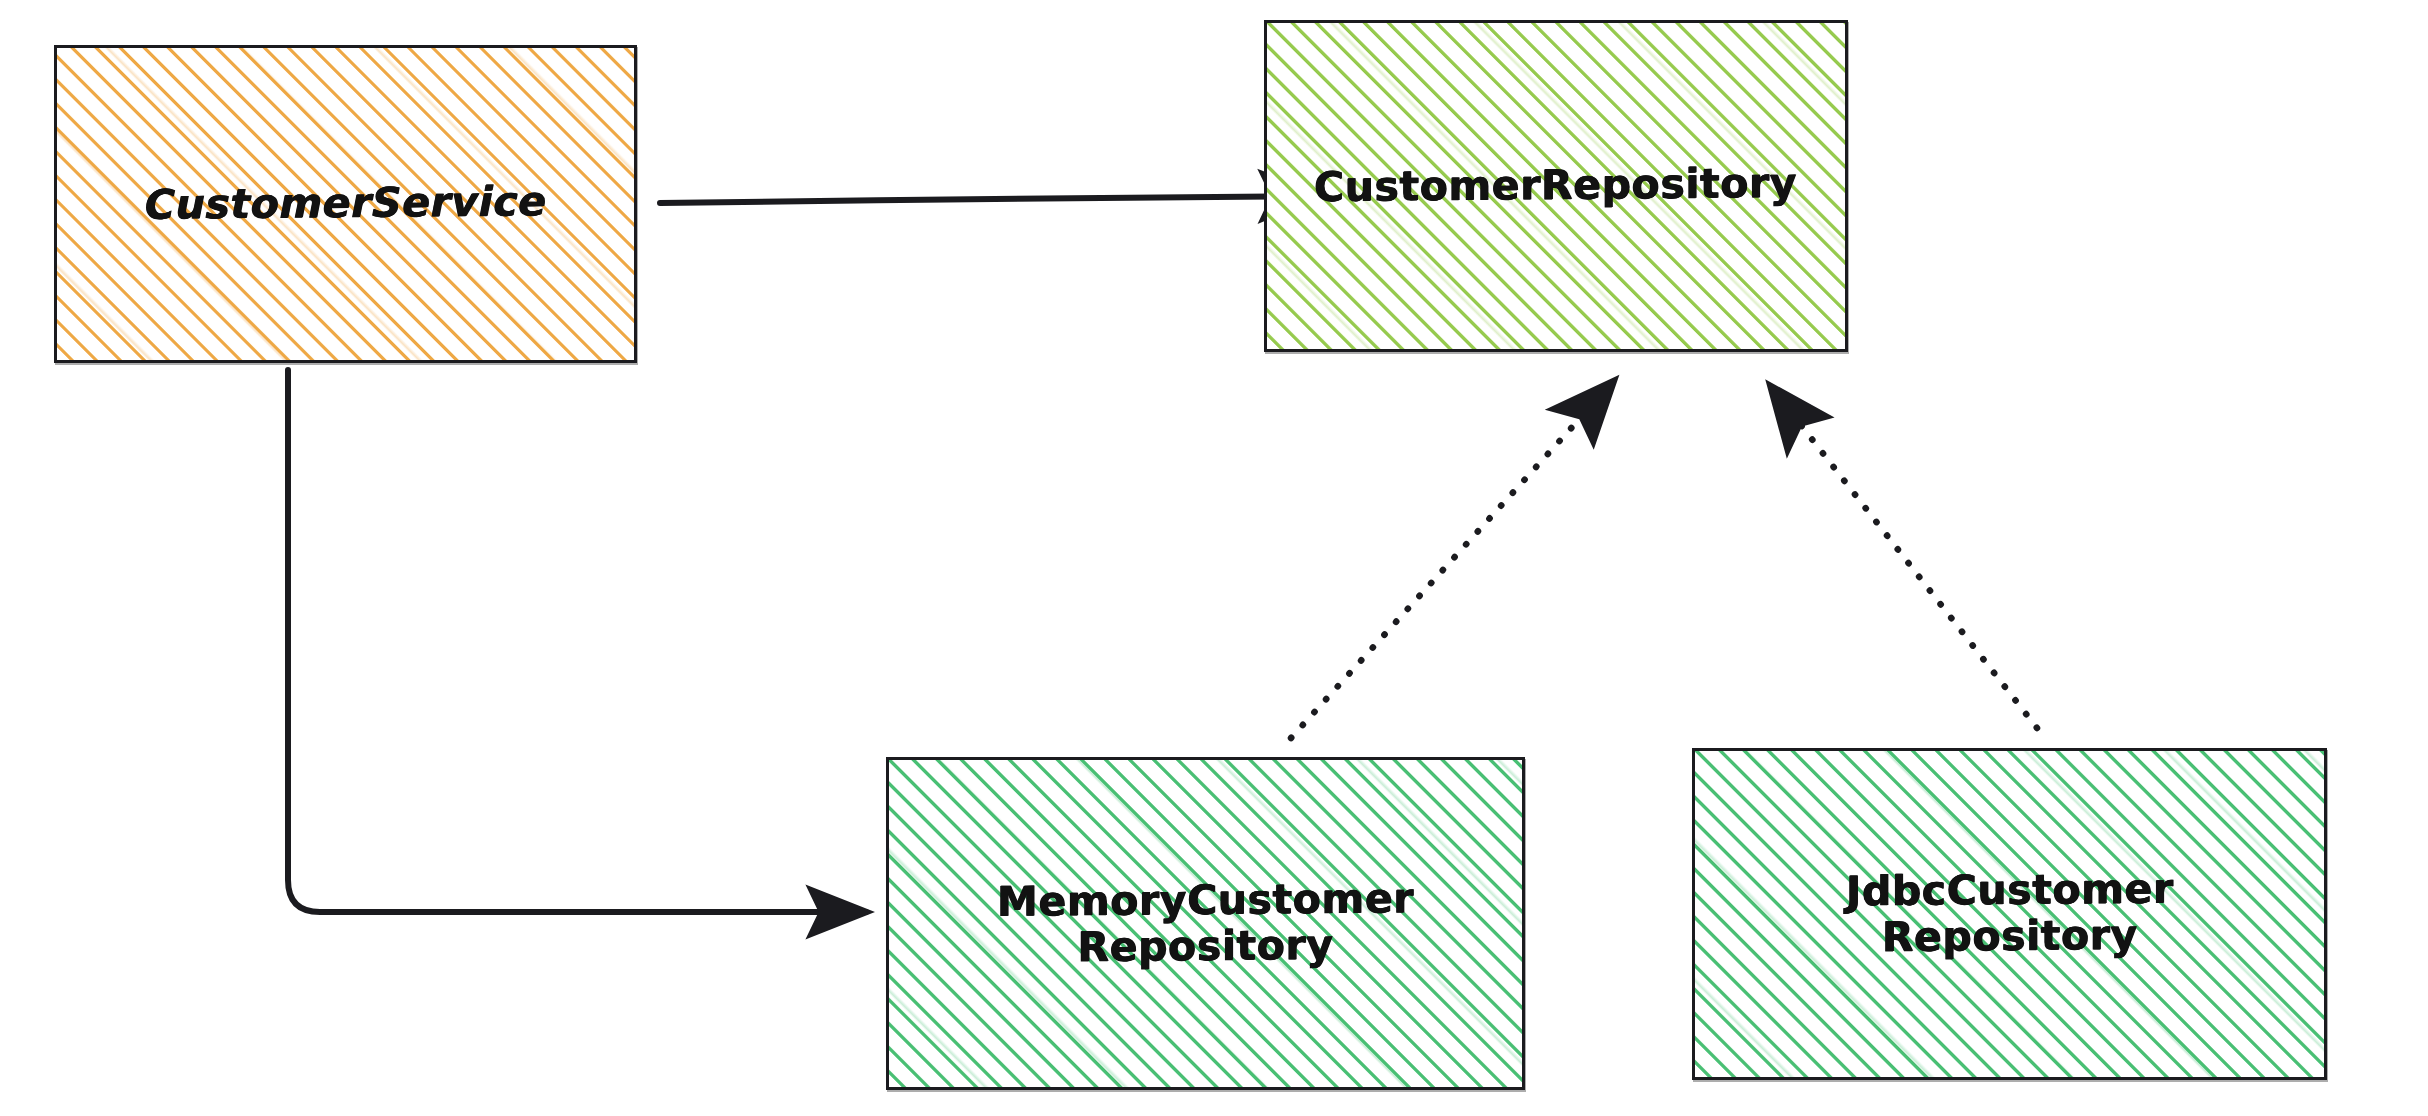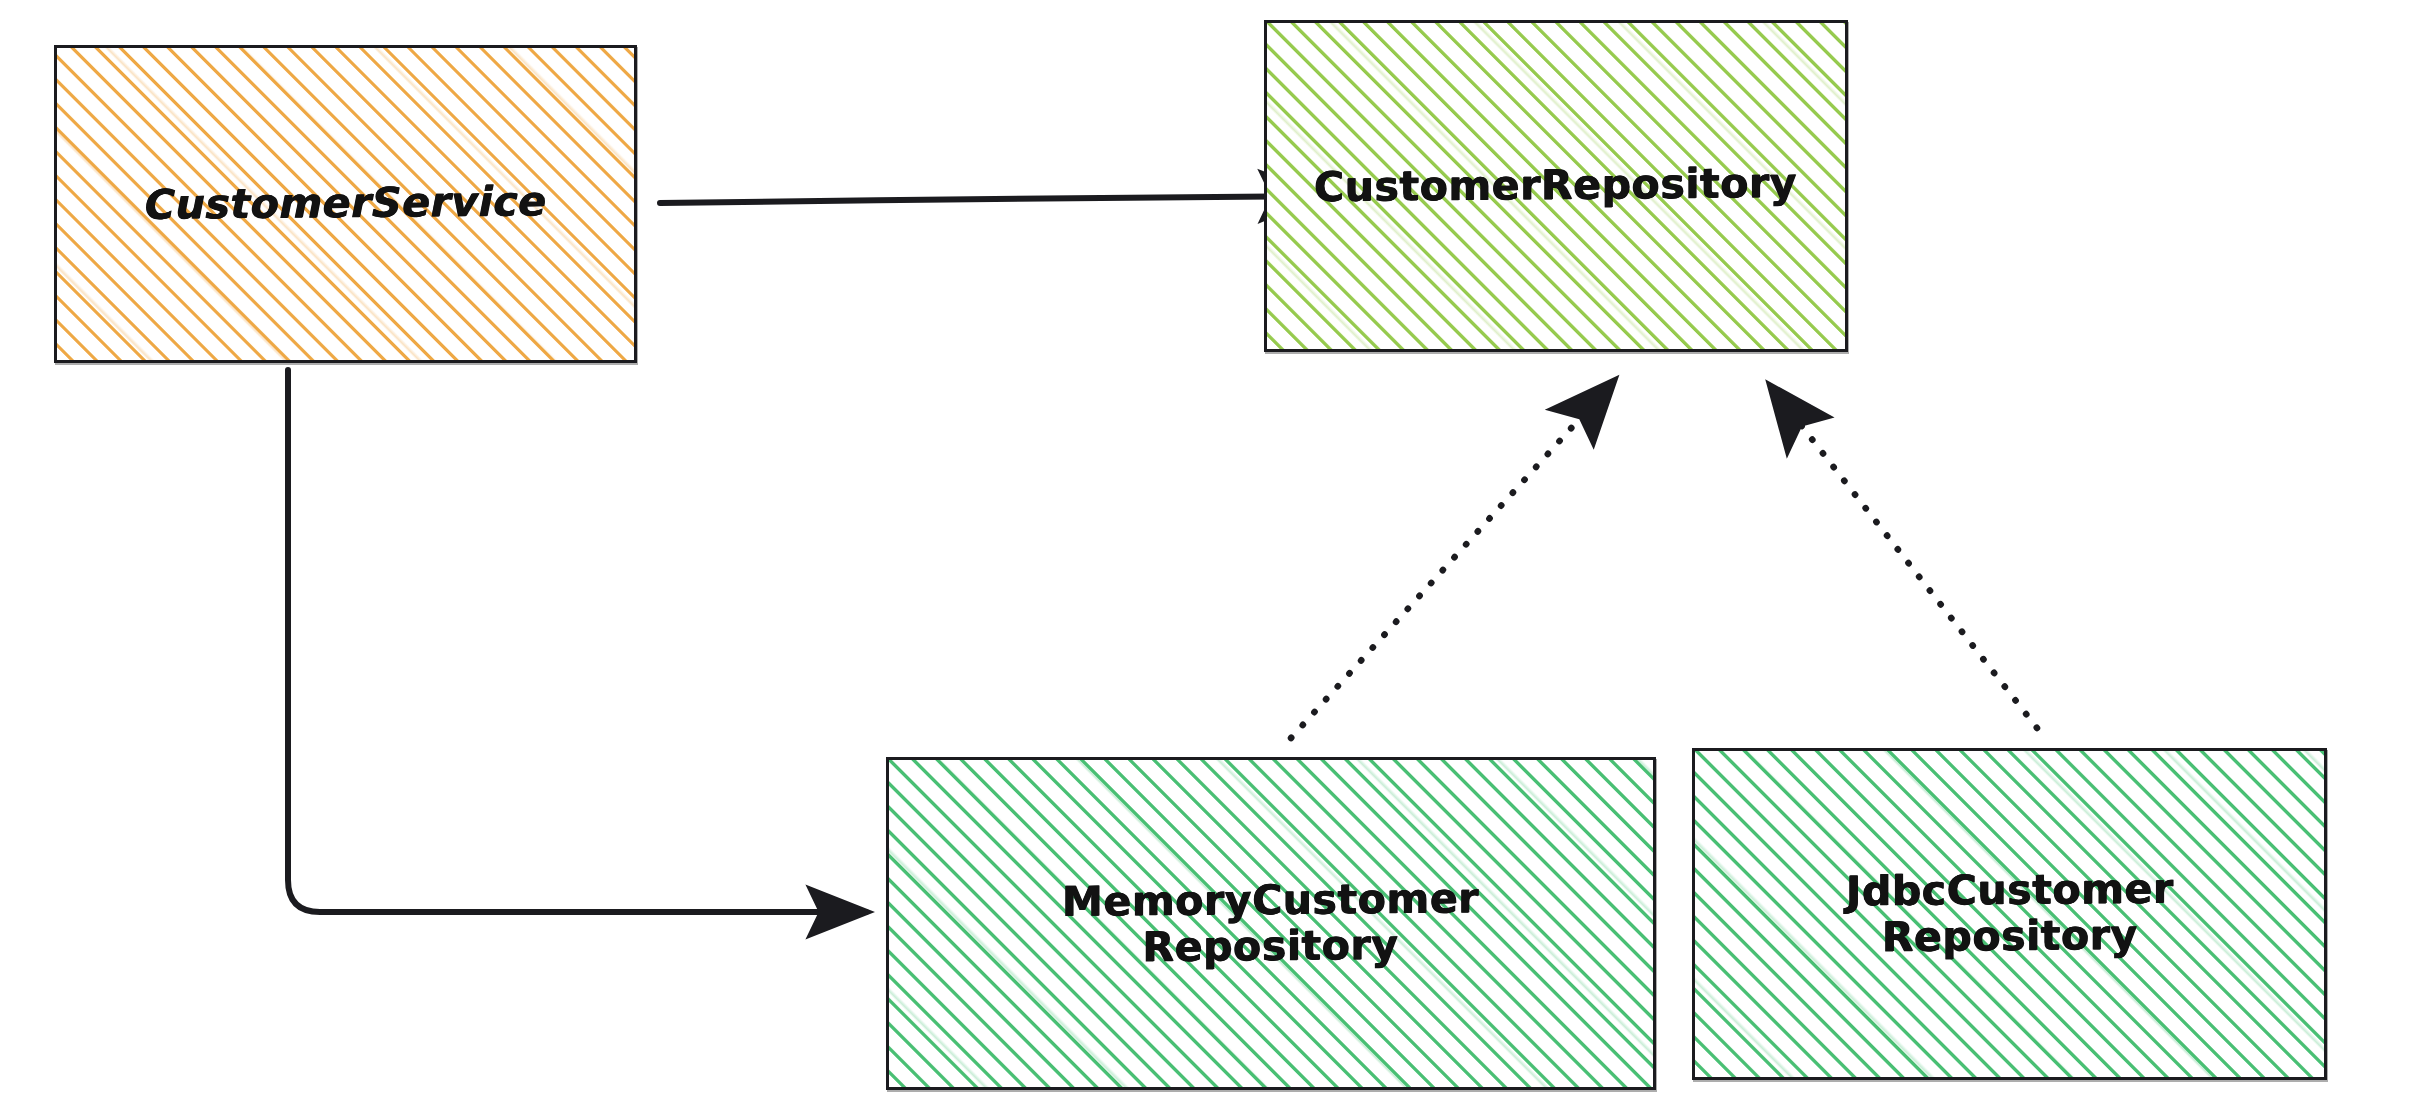--- a/index.html
+++ b/index.html
@@ -135,21 +135,21 @@
   </svg>
 
   <div class="node hatch-orange" style="left:54px; top:45px; width:583px; height:318px;">
     <span class="label">CustomerService</span>
   </div>
 
   <div class="node hatch-lightgreen" style="left:1264px; top:20px; width:584px; height:332px;">
     <span class="label">CustomerRepository</span>
   </div>
 
-  <div class="node hatch-green" style="left:886px; top:757px; width:770px; height:333px;">
+  <div class="node hatch-green" style="left:886px; top:757px; width:639px; height:333px;">
     <span class="label">MemoryCustomer
 Repository</span>
   </div>
 
   <div class="node hatch-green" style="left:1692px; top:748px; width:635px; height:332px;">
     <span class="label">JdbcCustomer
 Repository</span>
   </div>
 
 </div>

